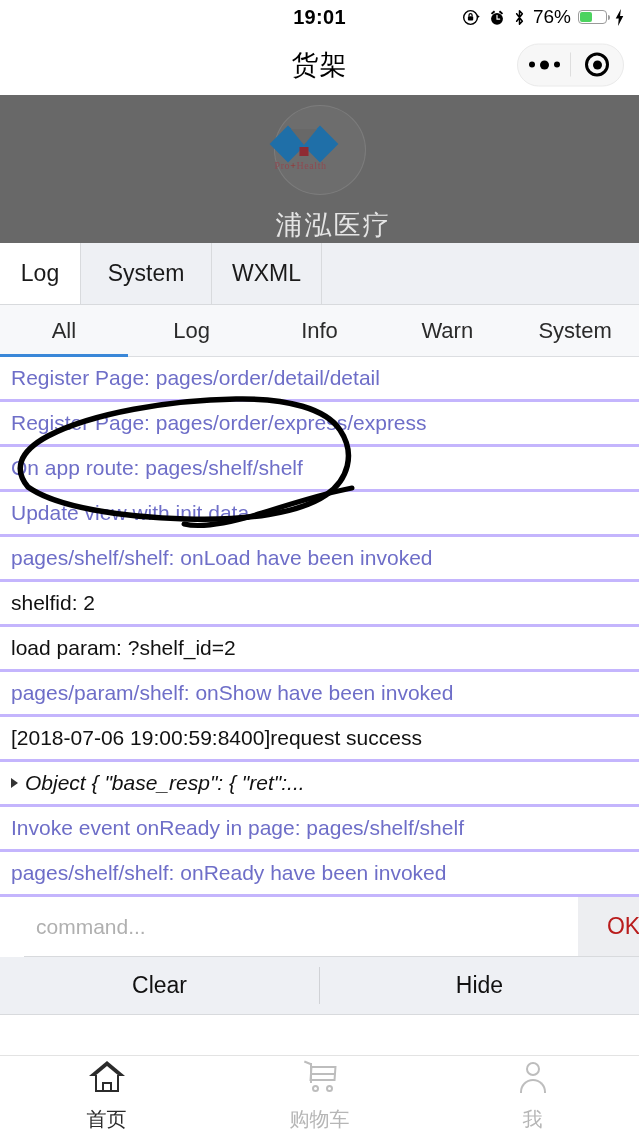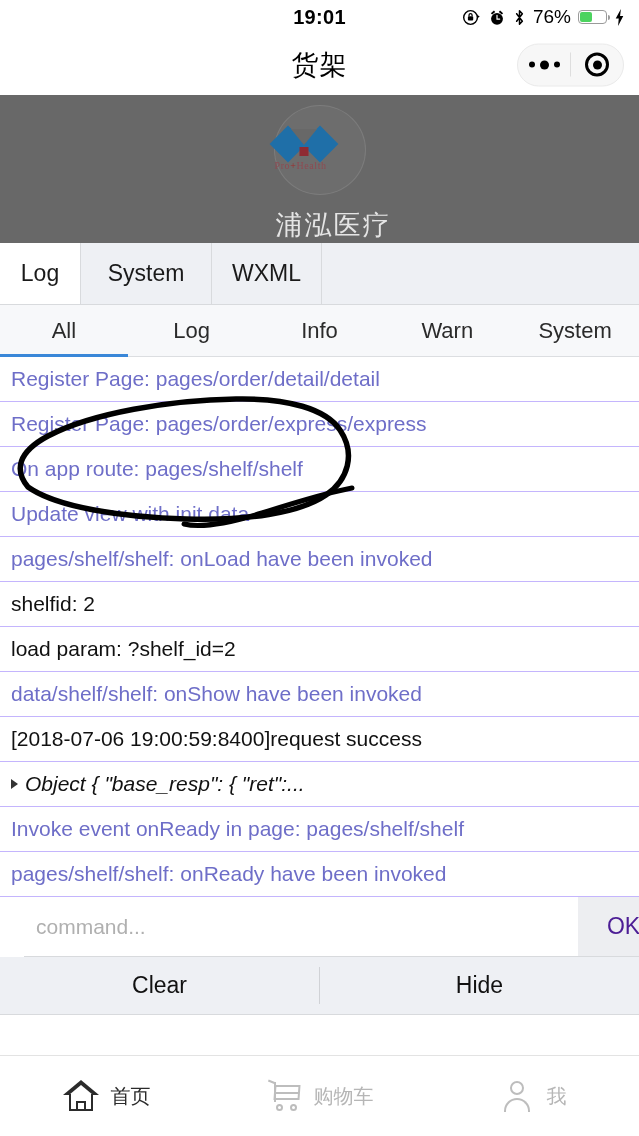--- a/index.html
+++ b/index.html
@@ -110,59 +110,59 @@
     font-size: 22px; color: #2b2b2b; position: relative; cursor: pointer;
   }
   .dbg-filters .f.active:after {
     content: ""; position: absolute; left: 0; right: 0; bottom: -1px;
     height: 3px; background: #3a87d8;
   }
 
   .log-list { background: #fff; }
   .log-row {
     height: 45px; display: flex; align-items: center; padding: 0 11px;
-    border-bottom: 1px solid #c4b5fd; font-size: 21px; white-space: nowrap;
+    border-bottom: 3px solid #c4b5fd; font-size: 21px; white-space: nowrap;
     overflow: hidden;
   }
   .log-row.sys { color: #6e6ec8; }
   .log-row.usr { color: #111111; }
   .log-row.obj { color: #111111; font-style: italic; }
   .log-row.obj .tri {
     display: inline-block; width: 0; height: 0; margin-right: 7px;
     border-top: 5px solid transparent; border-bottom: 5px solid transparent;
     border-left: 7px solid #333; font-style: normal;
   }
 
   .cmd-bar { height: 60px; display: flex; align-items: stretch;
              border-bottom: 1px solid #d8dadd; background: #fff; margin-left: 24px; }
   .cmd-input {
     flex: 1; border: none; outline: none; padding: 0 12px; font-size: 21px;
     color: #111; background: #fff; font-family: "Liberation Sans", sans-serif;
   }
   .cmd-input::placeholder { color: #b0b0b0; }
   .cmd-ok {
     width: 61px; background: #edeef1; display: flex; align-items: center;
-    justify-content: center; font-size: 23px; color: #4c1d95; cursor: pointer; padding-left: 30px;
+    justify-content: center; font-size: 23px; color: #b91c1c; cursor: pointer; padding-left: 30px;
   }
   .dbg-actions { height: 58px; display: flex; background: #eef0f4;
                  border-bottom: 1px solid #d8dadd; }
   .dbg-actions .a { flex: 1; display: flex; align-items: center; justify-content: center;
                     font-size: 23px; color: #111; cursor: pointer; }
   .dbg-actions .sep { width: 1px; background: #d0d2d6; margin: 10px 0; }
 
   
   .annot { position: absolute; left: 0; top: 0; width: 639px; height: 1136px;
            pointer-events: none; z-index: 40; }
 
   
   .tabbar {
     position: absolute; left: 0; bottom: 0; width: 639px; height: 81px;
     background: #fff; border-top: 1px solid #e3e3e3; display: flex;
   }
-  .tabitem { flex: 1; display: flex; align-items: center;
+  .tabitem { flex: 1; display: flex; flex-direction: column; align-items: center;
              justify-content: center; gap: 12px; cursor: pointer; }
   .tabitem .lbl { font-size: 20px; }
   .tabitem.active .lbl { color: #2b2b2b; }
   .tabitem .lbl { color: #b6b6b6; }
   .ico { width: 36px; height: 34px; position: relative; }
   
   .ico-home .roof { position: absolute; left: 50%; top: 1px; transform: translateX(-50%);
       width: 0; height: 0; border-left: 18px solid transparent; border-right: 18px solid transparent;
       border-bottom: 15px solid #2b2b2b; }
   .ico-home .roof2 { position: absolute; left: 50%; top: 6px; transform: translateX(-50%);
@@ -276,21 +276,21 @@
       </div>
 
     <div class="log-list" id="log-list">
         <div class="log-row sys">Register Page: pages/order/detail/detail</div>
         <div class="log-row sys">Register Page: pages/order/express/express</div>
         <div class="log-row sys">On app route: pages/shelf/shelf</div>
         <div class="log-row sys">Update view with init data</div>
         <div class="log-row sys">pages/shelf/shelf: onLoad have been invoked</div>
         <div class="log-row usr">shelfid: 2</div>
         <div class="log-row usr">load param: ?shelf_id=2</div>
-        <div class="log-row sys">data/shelf/shelf: onShow have been invoked</div>
+        <div class="log-row sys">pages/param/shelf: onShow have been invoked</div>
         <div class="log-row usr">[2018-07-06 19:00:59:8400]request success</div>
         <div class="log-row obj">
           <span class="tri"></span>
           <span>Object { "base_resp": { "ret":...</span>
         </div>
         <div class="log-row sys">Invoke event onReady in page: pages/shelf/shelf</div>
         <div class="log-row sys">pages/shelf/shelf: onReady have been invoked</div>
       </div>
 
     <div class="cmd-bar">

